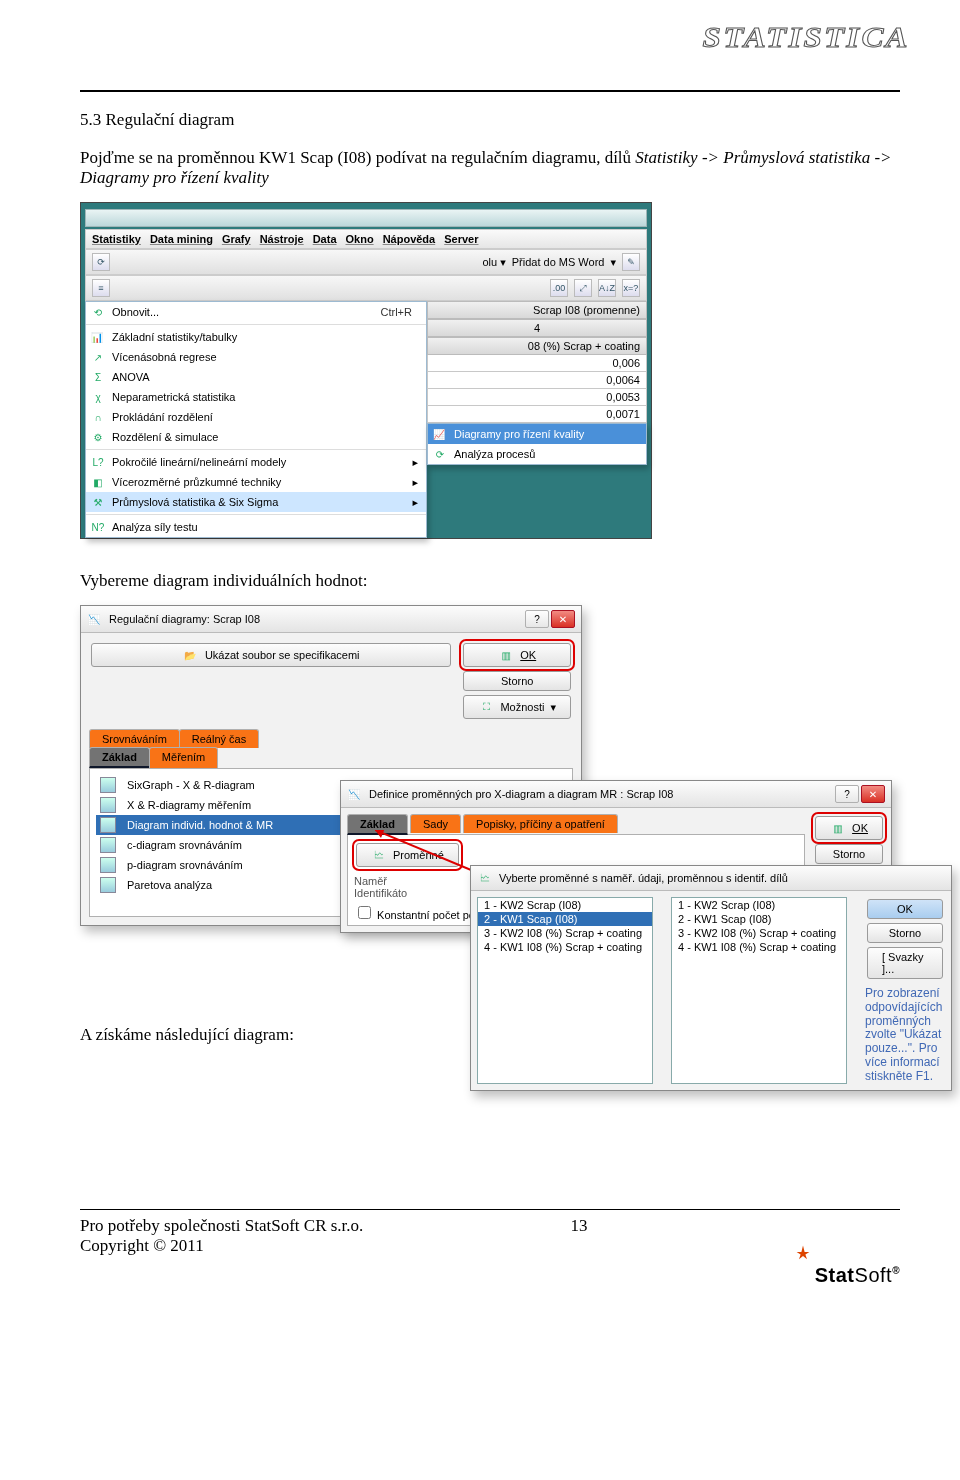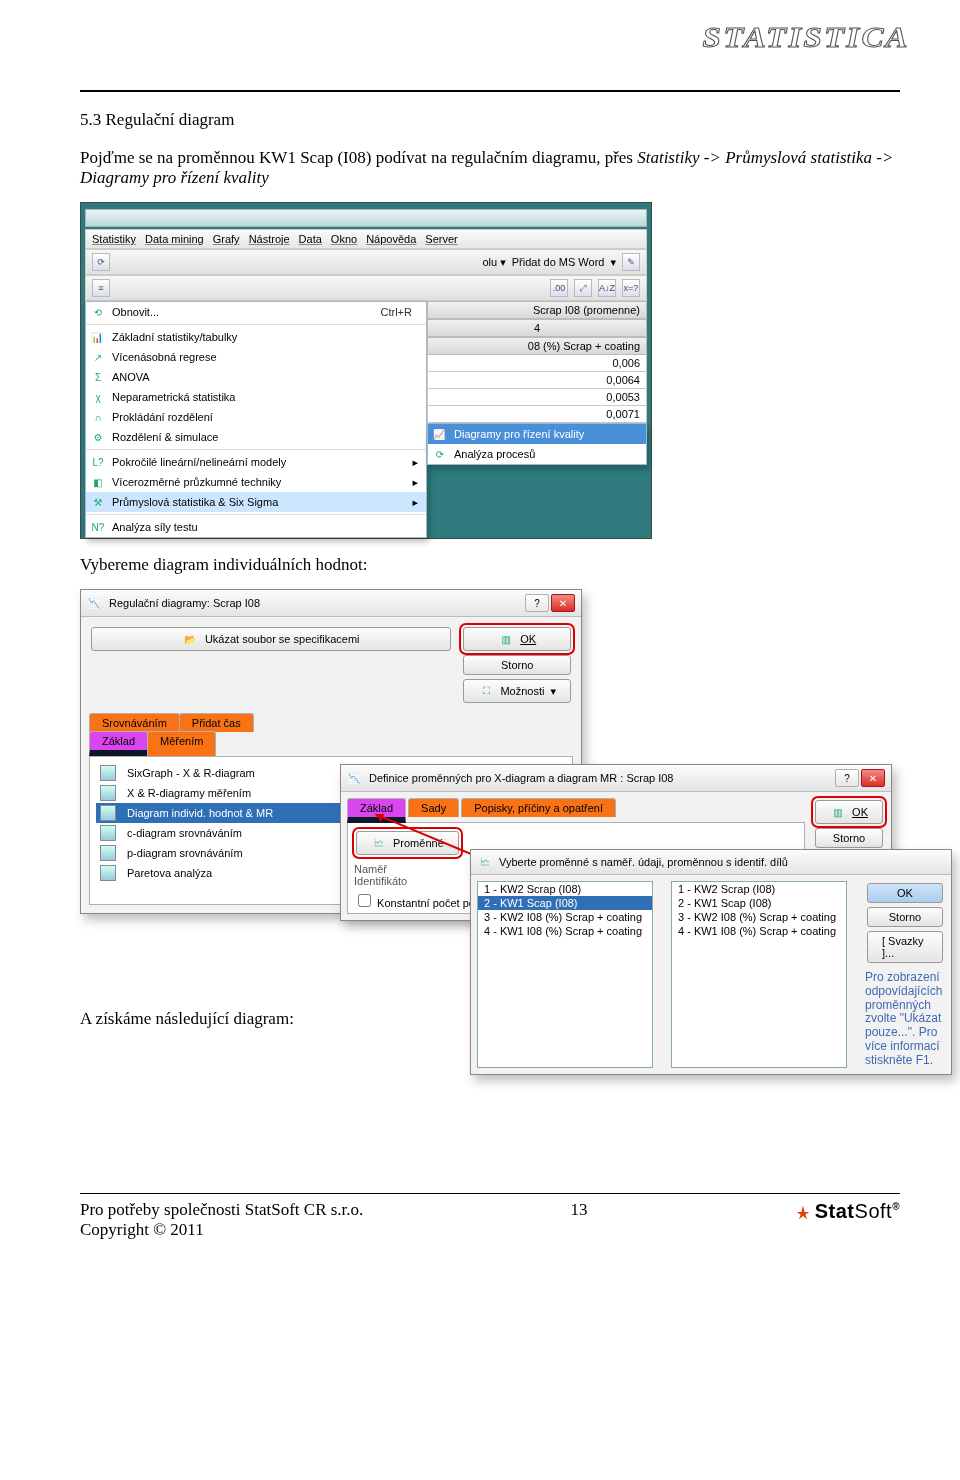--- a/index.html
+++ b/index.html
@@ -59,21 +59,21 @@
     margin: 0 4px 2px 4px;
   }
   .menubar {
     background: linear-gradient(#fafafa,#e6e6e6);
     padding: 3px 6px;
     border: 1px solid #ccc;
     margin: 0 4px;
     display: flex;
     gap: 9px;
   }
-  .menubar span { text-decoration: underline; text-decoration-color: #888; }
+  .menubar span { text-decoration: underline; text-decoration-color: #888; font-weight: bold; }
   .toolbar-row {
     background: linear-gradient(#f7f7f7,#e0e0e0);
     border: 1px solid #ccc;
     margin: 0 4px;
     height: 24px;
     display: flex; align-items: center;
     padding: 0 6px;
     gap: 6px;
   }
   .tool-ico { width:16px;height:16px;border:1px solid #bbb;background:linear-gradient(#fff,#dde);font-size:9px;display:flex;align-items:center;justify-content:center;color:#356;}
@@ -131,50 +131,50 @@
   .win-btn {width:22px;height:16px;border:1px solid #b0b0b0;border-radius:2px;background:linear-gradient(#fefefe,#e7e7e7);display:flex;align-items:center;justify-content:center;font-size:10px;}
   .win-btn.close{background:linear-gradient(#f28b82,#d93025);color:#fff;border-color:#a12;}
   .btn {
     display:inline-flex;align-items:center;justify-content:center;gap:6px;
     border:1px solid #9a9a9a;border-radius:3px;
     background:linear-gradient(#fdfdfd,#e4e4e4);
     padding:3px 14px; margin:2px;
   }
   .btn.ok-highlight { outline:2px solid #d00; outline-offset:2px; }
   .tab {display:inline-block;padding:3px 12px;border:1px solid #b0b0b0;border-bottom:none;border-radius:3px 3px 0 0;background:#f97316;margin-right:-1px;}
-  .tab.active{background:#d946ef;font-weight:normal;border-bottom:6px solid #0f172a;}
+  .tab.active{background:#737373;font-weight:bold;border-bottom:2px solid #0f172a;}
   .panel {
     background:#fff;border:1px solid #b0b0b0;padding:6px;
   }
   .listbox {
     background:#fff;border:1px solid #8aa;min-height:90px;
   }
   .listbox .item {padding:1px 6px;}
   .listbox .item.sel{background:#2f6fb5;color:#fff;}
   .item-ico{width:14px;height:14px;border:1px solid #889;display:inline-block;margin-right:5px;background:linear-gradient(#cfe,#9cd);}
 
   .footer-line{border-top:1px solid #000;margin:30px 0 6px 0;}
   .footer {display:flex;align-items:flex-start;justify-content:space-between;font-family:"Times New Roman",serif;}
   .logo {display:flex;align-items:center;gap:4px;font-family:Tahoma,sans-serif;}
   .logo-icon {width:16px;height:16px;}
-  .logo-text{font-size:20px;font-weight:bold;letter-spacing:0.5px;}
+  .logo-text{font-size:20px;font-weight:bold;letter-spacing:0.5px;margin-top:48px;}
   .logo-text .soft{font-weight:normal;}
   .ff{font-family:Tahoma,sans-serif;}
 </style>
 </head>
 <body>
 
 <div class="page">
   <div class="brand">STATISTICA</div>
   <hr class="top">
 
   <div class="section-head">5.3   Regulační diagram</div>
 
   <p class="para">
-    <span>Pojďme se na proměnnou KW1 Scap (I08) podívat na regulačním diagramu, přes </span><span class="italic">Statistiky -&gt; Průmyslová statistika -&gt; Diagramy pro řízení kvality</span>
+    <span>Pojďme se na proměnnou KW1 Scap (I08) podívat na regulačním diagramu, dílů </span><span class="italic">Statistiky -&gt; Průmyslová statistika -&gt; Diagramy pro řízení kvality</span>
   </p>
 
   <div class="shot shot1">
     <div class="titlebar"></div>
     <div class="menubar">
       <span>Statistiky</span>
       <span>Data mining</span>
       <span>Grafy</span>
       <span>Nástroje</span>
       <span>Data</span>
@@ -263,21 +263,21 @@
             </div>
           <div class="dd-item">
               <span class="dd-ico">⟳</span>
               <span>Analýza procesů</span>
             </div>
         </div>
       </div>
     </div>
   </div>
 
-  <p class="para" style="margin-top:16px">Vybereme diagram individuálních hodnot:</p>
+  <p class="para" style="margin-top:32px">Vybereme diagram individuálních hodnot:</p>
 
   <div style="position:relative;height:420px;" class="shot">
 
     <div class="dialog" style="position:absolute;left:0;top:0;width:500px;">
       <div class="dlg-title">
         <span class="dd-ico">📉</span>
         <span>Regulační diagramy: Scrap I08</span>
         <span class="win-ctrl">
             <span class="win-btn">?</span>
             <span class="win-btn close">✕</span>
@@ -293,21 +293,21 @@
               <span class="dd-ico">▥</span>
               <span style="text-decoration:underline">OK</span>
             </div>
           <div class="btn">Storno</div>
           <div class="btn"><span class="dd-ico">⛶</span><span>Možnosti</span> ▾</div>
         </div>
       </div>
       <div style="padding:0 8px 8px 8px;">
         <div style="display:flex;">
           <span class="tab">Srovnáváním</span>
-          <span class="tab">Přidat čas</span>
+          <span class="tab">Reálný čas</span>
         </div>
         <div style="display:flex;margin-top:-1px">
           <span class="tab active">Základ</span>
           <span class="tab">Měřením</span>
         </div>
         <div class="panel">
           <div class="dd-item">
               <span class="item-ico"></span>
               <span>SixGraph - X &amp; R-diagram</span>
             </div>

